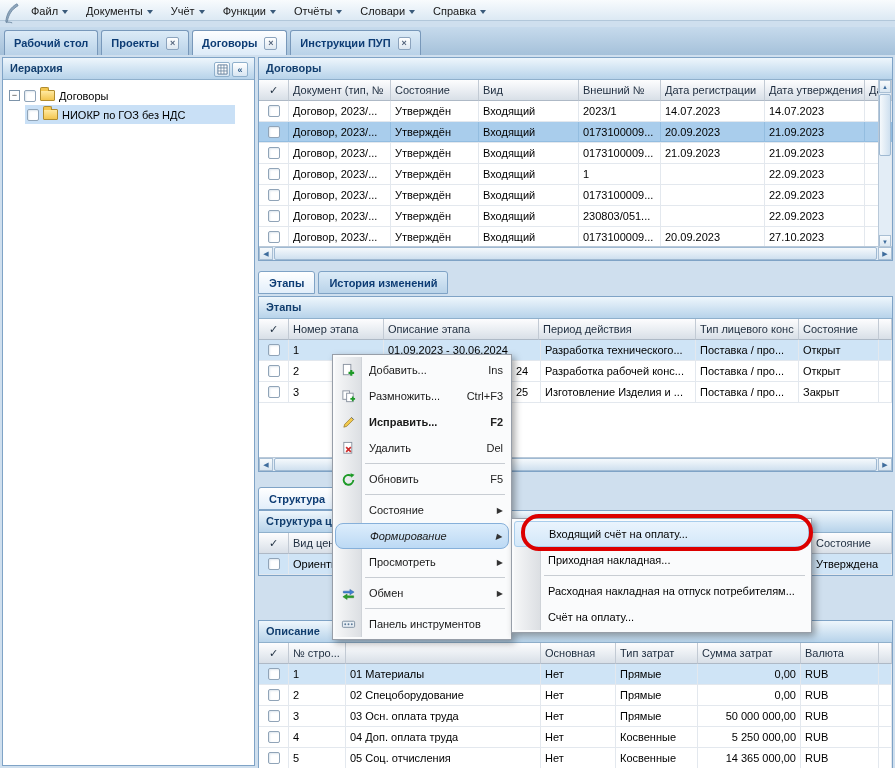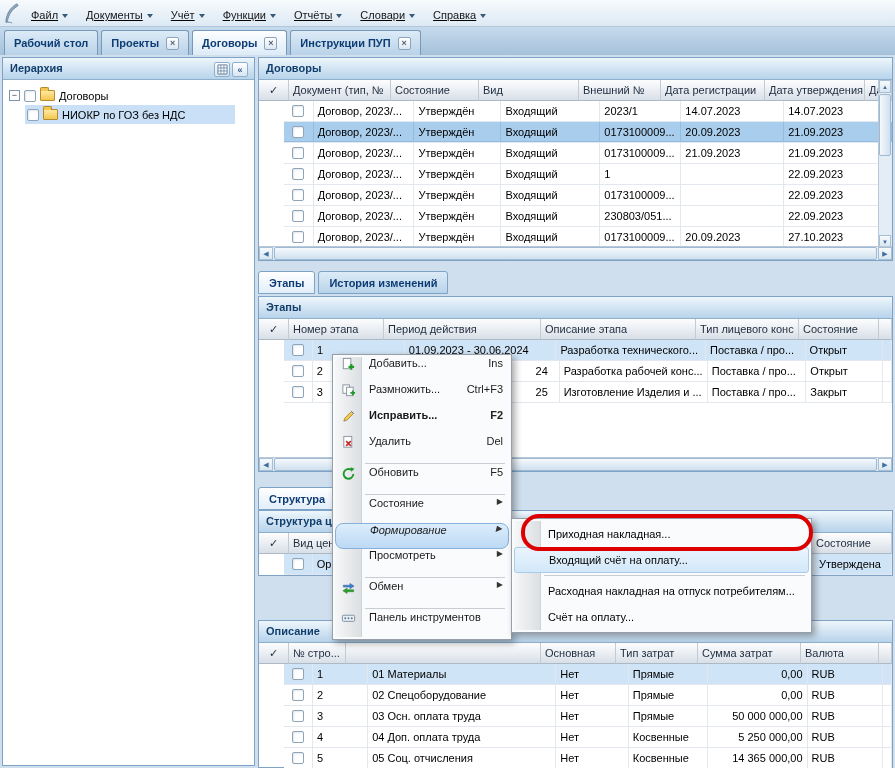--- a/index.html
+++ b/index.html
@@ -1,22 +1,22 @@
 <!DOCTYPE html>
 <html><head>
 <meta charset="utf-8">
 <style>
   * { margin:0; padding:0; box-sizing:border-box; }
   html,body { width:895px; height:768px; overflow:hidden; }
   body { font-family:"Liberation Sans", sans-serif; font-size:11px; background:#cfdfee; position:relative; color:#000; }
 
   
-  .menubar { position:absolute; left:0; top:0; width:895px; height:27px;
+  .menubar { position:absolute; left:0; top:0; width:895px; height:21px;
     background:linear-gradient(#f8fbfd,#dce9f4); border-bottom:1px solid #b2c7da;
-    display:flex; align-items:flex-end;text-decoration:underline; }
+    display:flex; align-items:flex-start; }
   .logo { width:22px; height:26px; display:flex; align-items:center; justify-content:center; }
   .mb-item { display:inline-flex; align-items:center; gap:4px; padding:5px 9px; color:#151515; cursor:default; }
   .mb-item .caret { width:0; height:0; border-left:3.5px solid transparent; border-right:3.5px solid transparent; border-top:4px solid #3a5a7a; margin-top:1px; }
 
   
   .tabbar { position:absolute; left:0; top:27px; width:895px; height:28px;
     background:linear-gradient(#c6daec,#a5c1da); display:flex; align-items:flex-end; padding-left:3px; }
   .tab { display:inline-flex; align-items:center; height:25px; margin:0 2px 0 1px; padding:4px 9px;
     border:1px solid #7898ba; border-bottom:none; border-radius:3px 3px 0 0;
     background:linear-gradient(#dcebf7,#b9d2e8); font-weight:bold; color:#0d3c74; }
@@ -30,21 +30,21 @@
     font-weight:bold; color:#123e6e; padding:4px 6px 0 7px; display:flex; }
   .cap .spacer { flex:1; }
   .cap-btn { width:16px; height:15px; margin-left:2px; border:1px solid #8fb0cc; border-radius:2px;
     background:linear-gradient(#ffffff,#d8e6f2); display:flex; align-items:center; justify-content:center;
     font-size:9px; color:#2d5a87; font-weight:bold; }
 
   
   .gh { display:flex; height:21px; }
   .gh .c { background:linear-gradient(#fdfdfe,#e9edf2 55%,#d8dfe7); border-right:1px solid #c2cad4;
     border-bottom:1px solid #aeb9c6; color:#1d2c3e; padding:4px 4px 4px; overflow:hidden; white-space:nowrap; }
-  .gr { display:flex; height:21px; line-height:20px; border-bottom:1px solid #e3e8ee; background:#fff;margin-left:25px; }
+  .gr { display:flex; height:21px; line-height:20px; border-bottom:1px solid #e3e8ee; background:#fff; }
   .gr .c { border-right:1px solid #e3e8ee; padding:0 4px; overflow:hidden; white-space:nowrap; }
   .gr.sel-strong { background:#a9cdec; }
   .gr.sel-strong .c { border-right-color:#93bde0; border-bottom:1px solid #93bde0; }
   .gr.sel-lite { background:#cfe4f6; }
   .ccell { display:flex; align-items:center; justify-content:center; padding:0 !important; }
   .cb { width:12px; height:12px; border:1px solid #90a4b8; background:#fff; border-radius:2px;
     box-shadow:inset 1px 1px 2px #dfe7ee; display:inline-block; }
   .chk-h { text-align:center; padding:4px 0 0 !important; color:#20364c; }
   .num { text-align:right; }
   .padfrag { padding-left:132px !important; }
@@ -88,21 +88,21 @@
     border:1px solid #7fa3c6; border-radius:3px 3px 0 0; background:linear-gradient(#dcebf7,#b9d3e9);
     font-weight:bold; color:#0d3c74; }
   .dtab.active { background:linear-gradient(#ffffff,#e2eefa); }
   .stage-filler { height:56px; background:#fff; }
 
   
   .cmenu { position:absolute; left:332px; top:354px; width:180px; background:#fafbfc;
     border:1px solid #979ea8; box-shadow:3px 3px 7px rgba(0,0,0,.35); padding:2px; z-index:50; }
   .cmenu::before { content:""; position:absolute; left:2px; top:2px; bottom:2px; width:26px;
     background:linear-gradient(90deg,#f6f7f8,#dcdfe3); border-right:1px solid #cfd3d8; }
-  .mi { position:relative; display:flex; align-items:flex-start; height:26px; padding-right:6px; color:#1a1a1a; }
+  .mi { position:relative; display:flex; align-items:center; height:26px; padding-right:6px; color:#1a1a1a; }
   .mi-ic { width:26px; display:flex; align-items:center; justify-content:center; flex-shrink:0; }
   .mi-label { padding-left:8px; flex:1; white-space:nowrap; overflow:hidden; }
   .mi-short { color:#222; padding-left:10px; }
   .mi-arrow { width:12px; text-align:right; font-size:8px; color:#333; }
   .mi.hl { background:linear-gradient(#dcedfc,#bcd9f4); border:1px solid #86b0da; border-radius:8px;font-style:italic; }
   .mi-sep { position:relative; height:1px; background:#c8cdd3; margin:2px 4px 2px 30px; }
   .bold { font-weight:bold; }
 
   
   .smenu { position:absolute; left:511px; top:518px; width:301px; background:#fafbfc;
@@ -316,22 +316,22 @@
   <span class="dtab">История изменений</span>
 </div>
 
 <div class="panel stages-panel">
   <div class="cap">
       <span>Этапы</span>
     </div>
   <div class="gh">
     <span class="c w30 chk-h">✓</span>
     <span class="c w95">Номер этапа</span>
+    <span class="c w155">Описание этапа</span>
     <span class="c w157">Период действия</span>
-    <span class="c w155">Описание этапа</span>
     <span class="c w103">Тип лицевого конс</span>
     <span class="c w80">Состояние</span>
     <span class="c wfx"></span>
   </div>
   <div class="gr sel-lite">
     <span class="c w30 ccell">
         <span class="cb"></span>
       </span>
     <span class="c w95">1</span>
       <span class="c w157">01.09.2023 - 30.06.2024</span>
@@ -555,20 +555,20 @@
           <circle cx="4.5" cy="7.7" r="1" fill="#5c7a98"></circle>
           <circle cx="8" cy="7.7" r="1" fill="#5c7a98"></circle>
           <circle cx="11.5" cy="7.7" r="1" fill="#5c7a98"></circle>
         </svg>
       </span>
     <span class="mi-label">Панель инструментов</span>
   </div>
 </div>
 
 <div class="smenu">
+  <div class="smi hl">Входящий счёт на оплату...</div>
   <div class="smi">Приходная накладная...</div>
-  <div class="smi hl">Входящий счёт на оплату...</div>
   <div class="mi-sep"></div>
   <div class="smi">Расходная накладная на отпуск потребителям...</div>
   <div class="smi">Счёт на оплату...</div>
 </div>
 
 <div class="red-oval"></div>
 
 </body></html>

